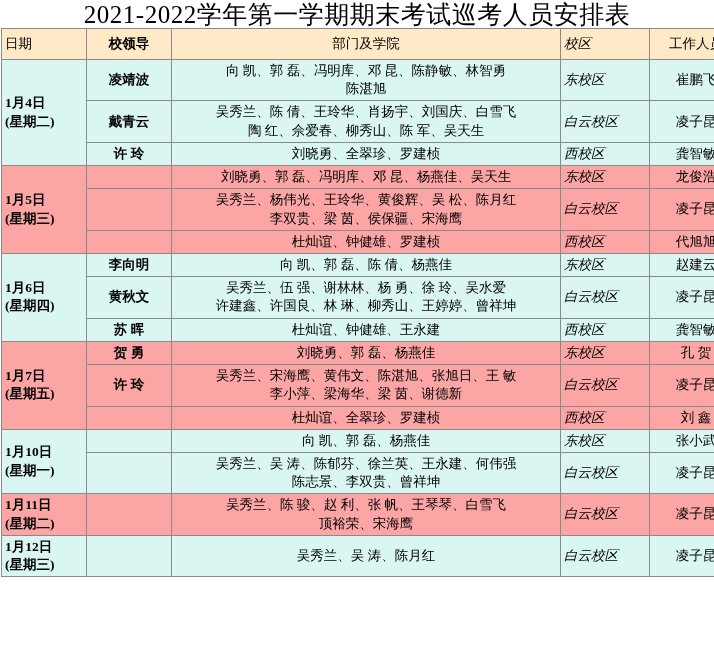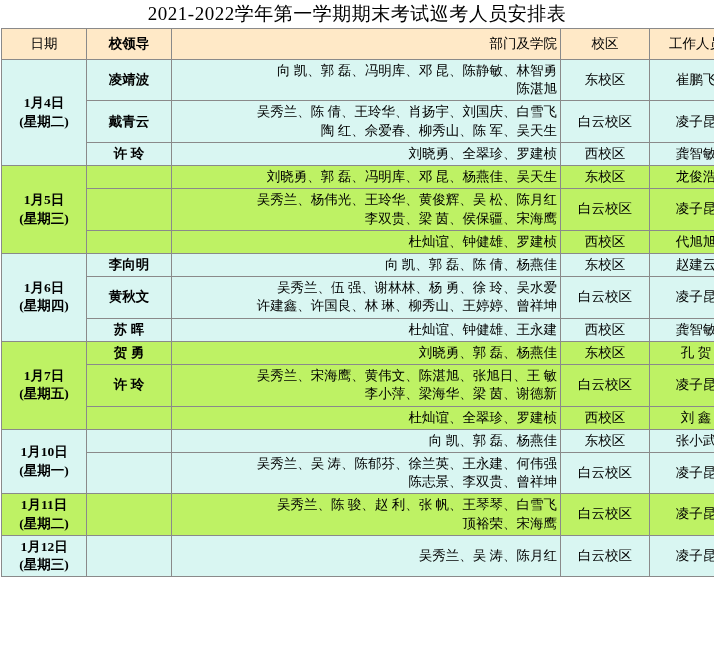--- a/index.html
+++ b/index.html
@@ -18,21 +18,21 @@
     height: 671px;
     box-sizing: border-box;
     background: #ffffff;
     position: relative;
   }
   .title-bar {
     height: 28px;
     display: flex;
     align-items: center;
     justify-content: center;
-    font-size: 19px;
+    font-size: 25px;
     letter-spacing: 0.5px;
     color: #000;
     background: #ffffff;
   }
   table.sched {
     border-collapse: collapse;
     width: 712px;
     margin: 0 1px;
     table-layout: fixed;
   }
@@ -44,29 +44,29 @@
     vertical-align: middle;
     line-height: 1.35;
   }
   thead th {
     background: #ffe9c7;
     text-align: center;
     font-weight: normal;
     height: 26px;
     font-size: 14.5px;
   }
-  .col-date   { width: 78px;  text-align: center; }
+  .col-date   { width: 78px;  text-align: left; }
   .col-leader { width: 78px;  text-align: center; font-weight: bold; }
-  .col-dept   { width: 382px; text-align: right; padding-left: 6px; }
-  .col-campus { width: 82px;  text-align: center; }
+  .col-dept   { width: 382px; text-align: center; padding-left: 6px; }
+  .col-campus { width: 82px;  text-align: left; font-style: italic; }
   .col-staff  { width: 86px;  text-align: center; }
 
   
   .blk-a td { background: #d9f6f2; }
-  .blk-b td { background: #bef264; }
+  .blk-b td { background: #fca5a5; }
 
   .dept-cell { white-space: pre-line; }
   .date-cell { white-space: pre-line; font-size: 13.5px; font-weight: bold; }
 </style>
 </head>
 <body>
 
 <div id="sheet">
 
   <div class="title-bar">2021-2022学年第一学期期末考试巡考人员安排表</div>

